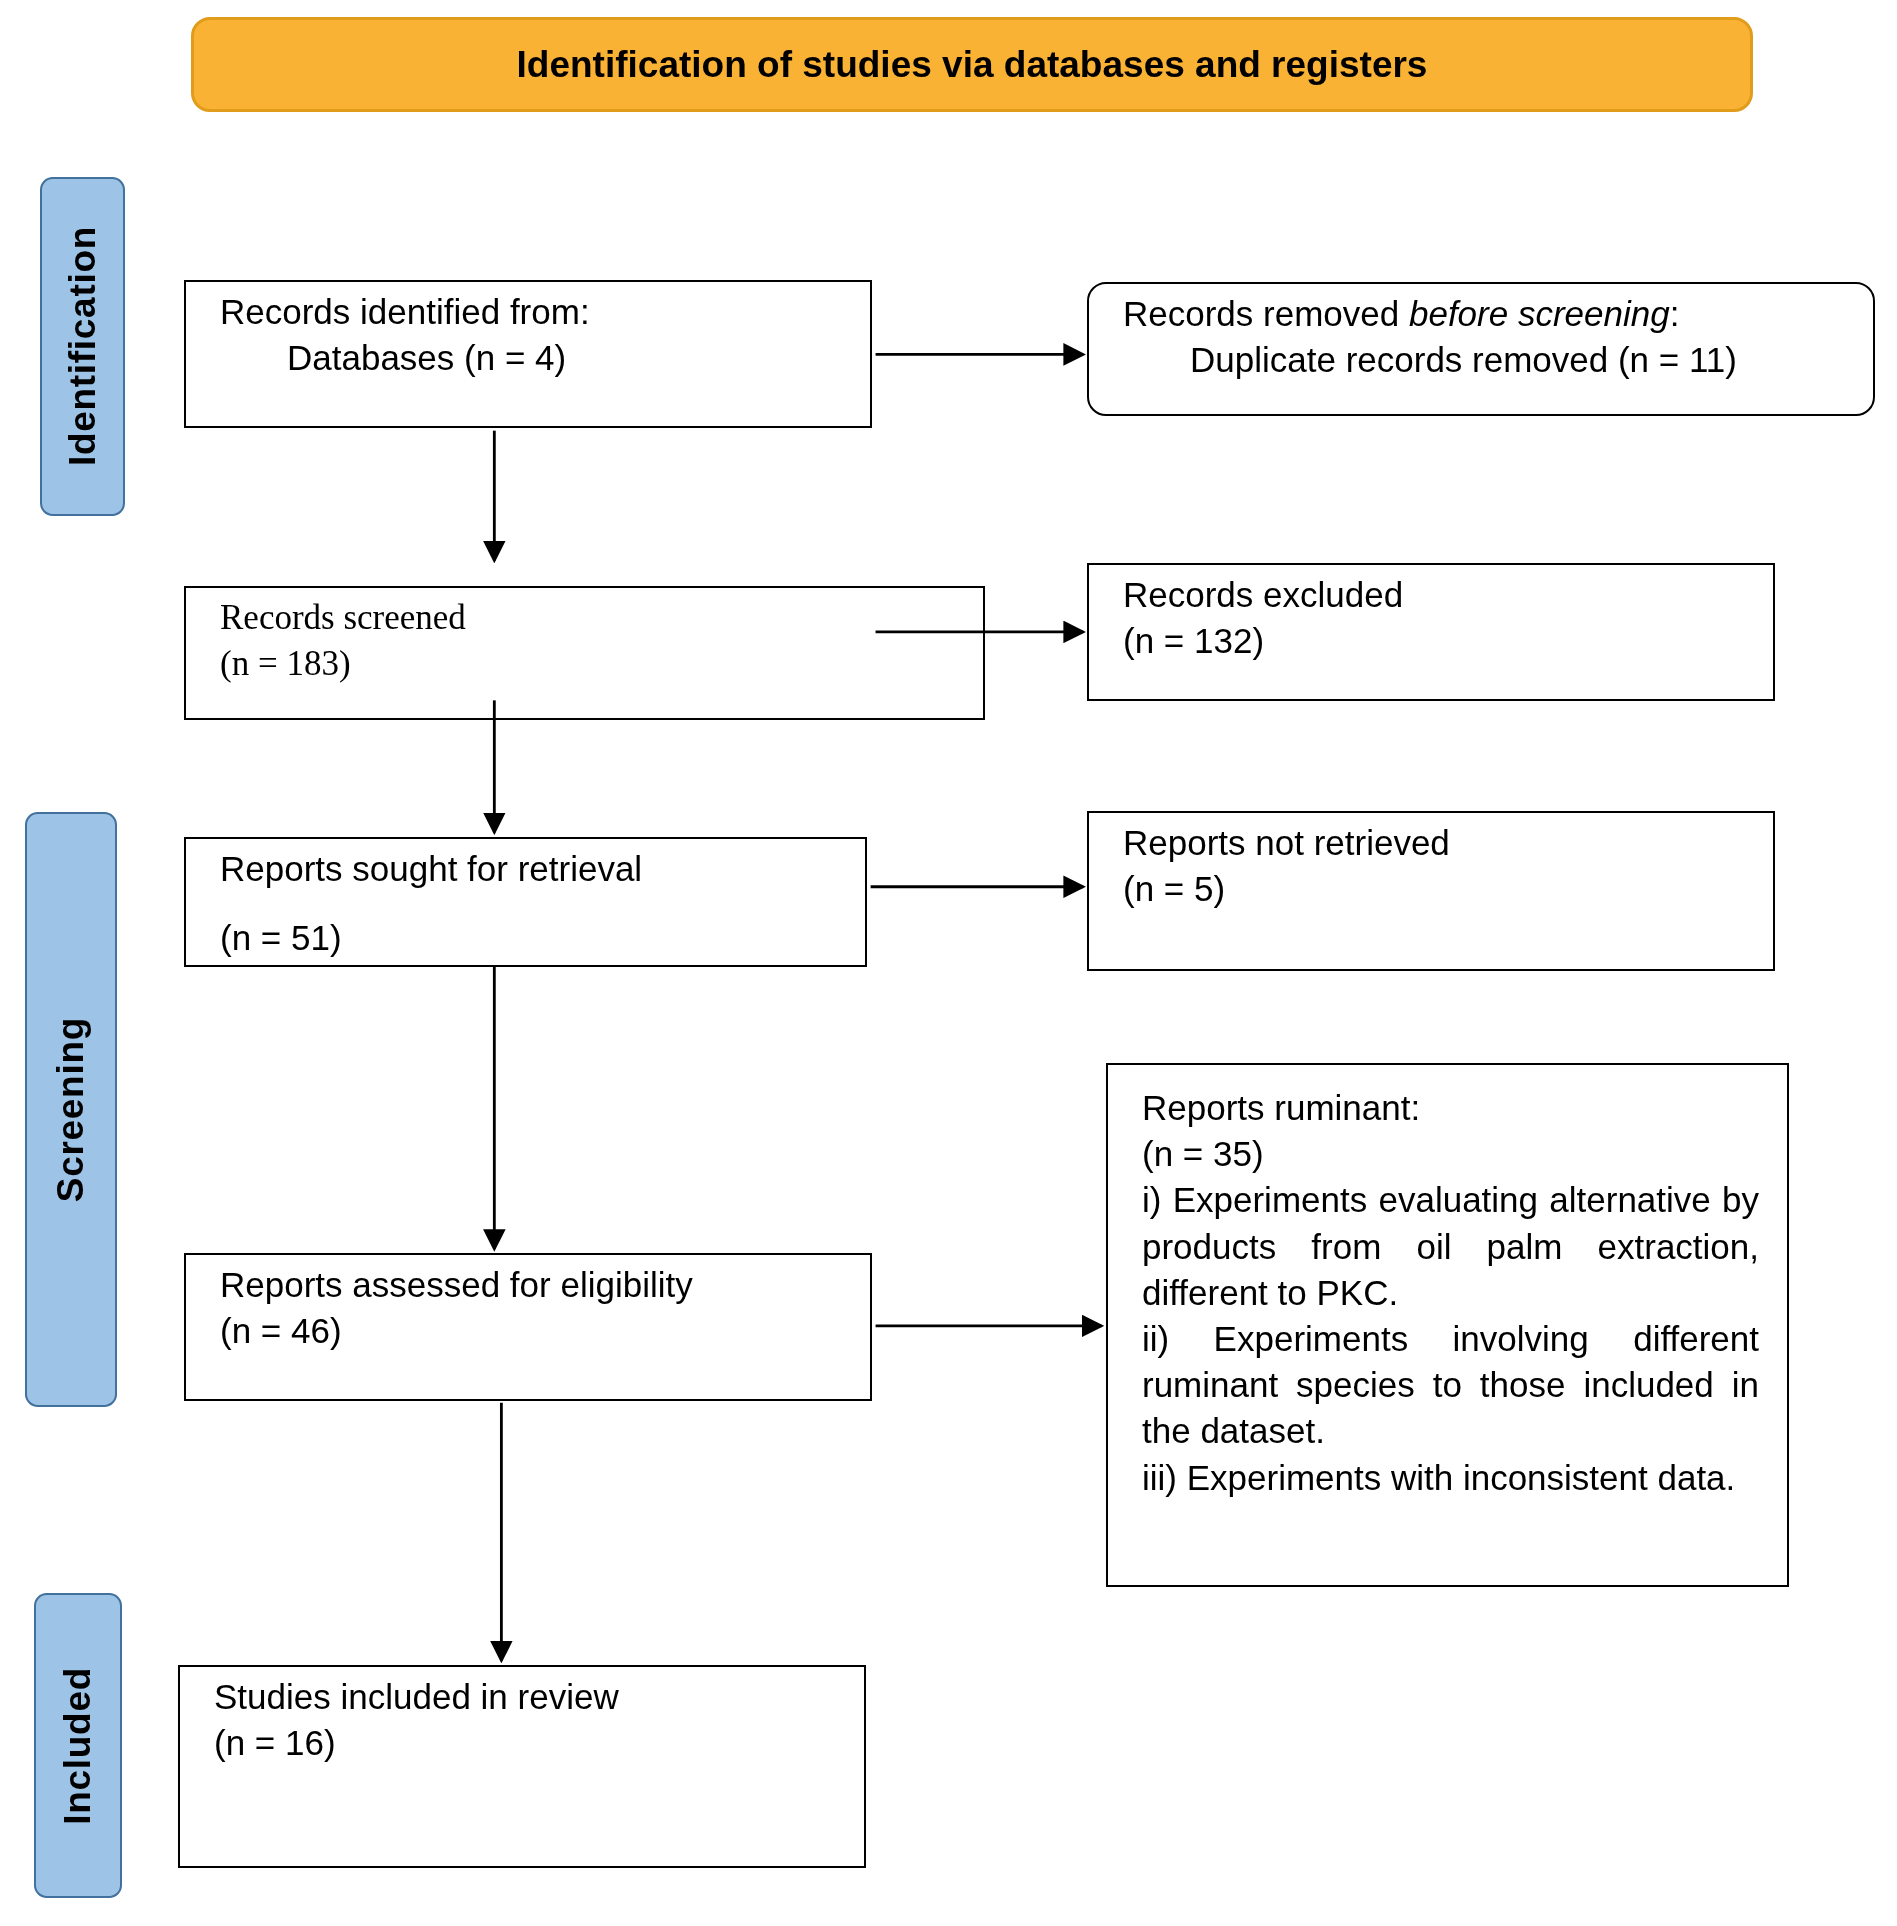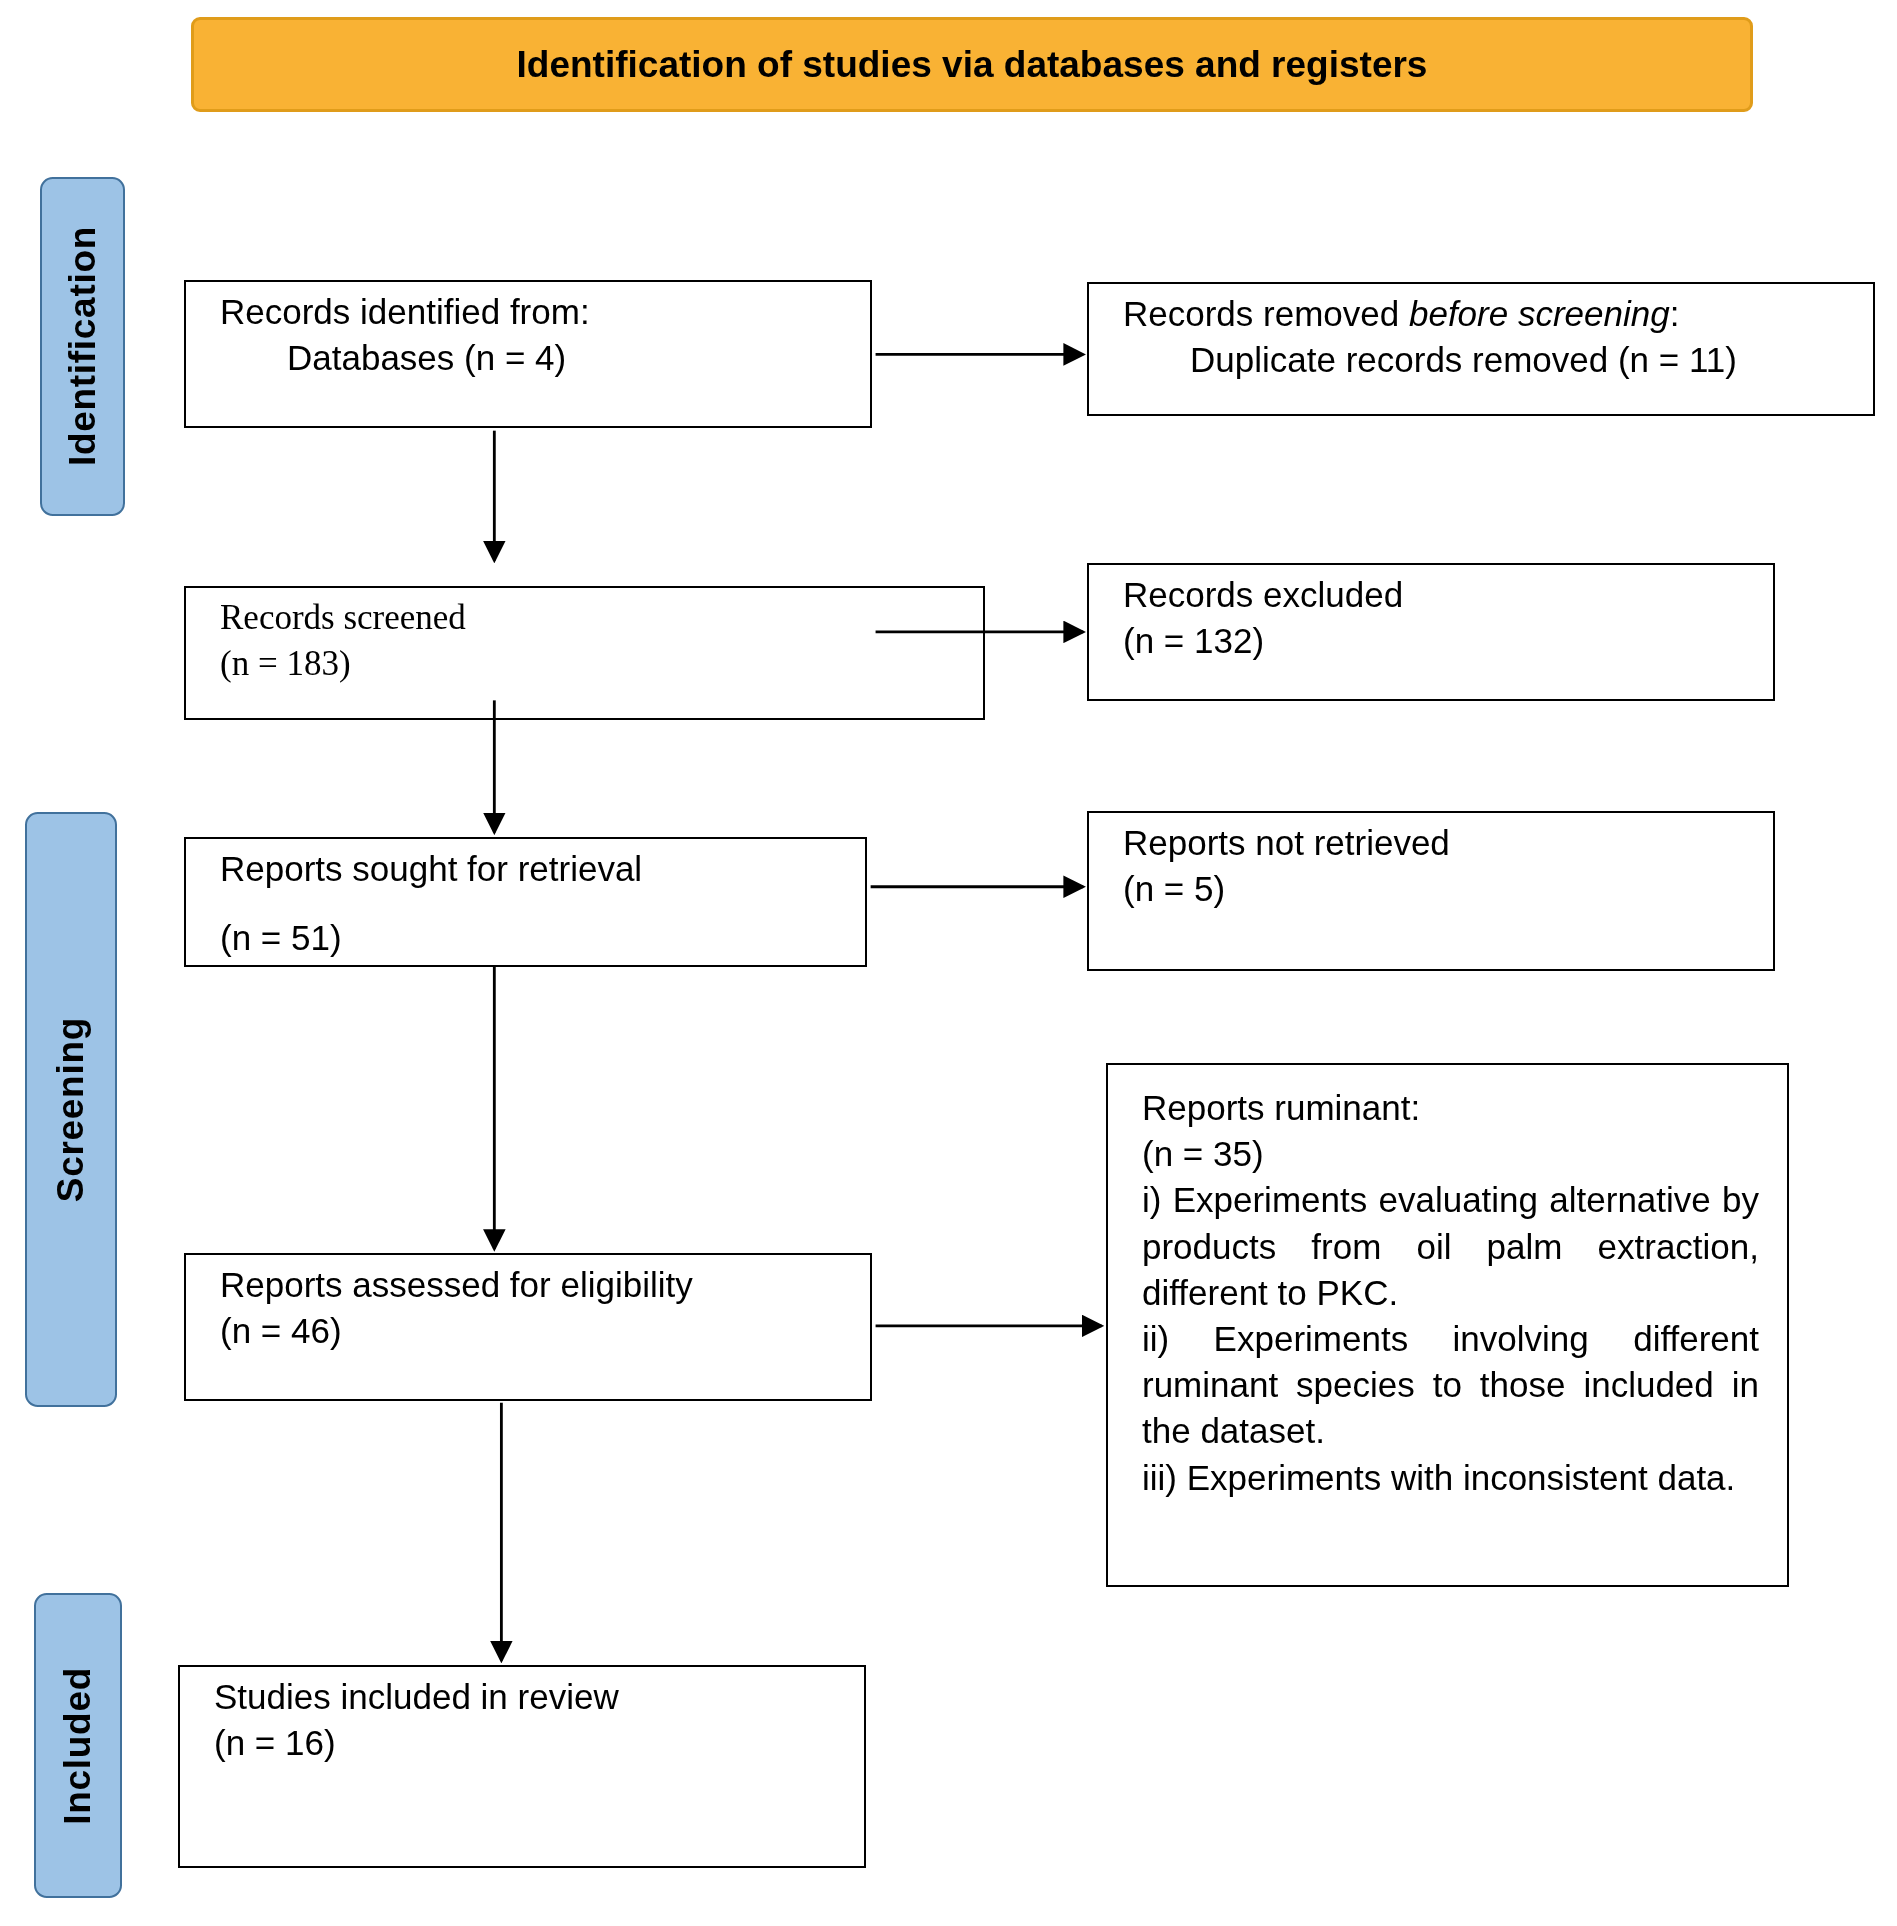--- a/index.html
+++ b/index.html
@@ -4,21 +4,21 @@
 <style>
   html,body{margin:0;padding:0;background:#fff;}
   #canvas{
     position:relative;width:1898px;height:1926px;background:#ffffff;
     font-family:"Liberation Sans",sans-serif;color:#000;
   }
   .banner{
     position:absolute;left:191px;top:17px;width:1562px;height:95px;
     background:var(--banner-fill,#F9B234);
     border:3.5px solid var(--banner-border,#E09C1A);
-    border-radius:9px;box-sizing:border-box;
+    border-radius:19px;box-sizing:border-box;
     display:flex;align-items:center;justify-content:center;
     font-weight:bold;font-size:37px;
   }
   .stage{
     position:absolute;box-sizing:border-box;
     background:var(--stage-fill,#9DC3E6);
     border:2.8px solid var(--stage-border,#41719C);
     border-radius:12.7px;
     display:flex;align-items:center;justify-content:center;
   }
@@ -36,21 +36,21 @@
     box-sizing:border-box;
     display:flex;flex-direction:column;justify-content:flex-start;
     padding:7px 28px 7px 34px;
     font-size:35px;line-height:1.32;
   }
   .fbox p{margin:0;}
   .indent{text-indent:67px;}
   .it{font-style:italic;}
 
   #box-records-identified{left:184px;top:280px;width:688px;height:148px;}
-  #box-records-removed{left:1087px;top:282px;width:788px;height:134px;}
+  #box-records-removed{left:1087px;top:282px;width:788px;height:134px;border-radius:19px;}
   #box-records-screened{left:184px;top:586px;width:801px;height:134px;font-family:Liberation Serif, serif;}
   #box-records-excluded{left:1087px;top:563px;width:688px;height:138px;}
   #box-reports-sought{left:184px;top:837px;width:683px;height:130px;gap:23px;}
   #box-reports-not-retrieved{left:1087px;top:811px;width:688px;height:160px;}
   #box-reports-assessed{left:184px;top:1253px;width:688px;height:148px;}
   #box-reports-excluded{
     left:1106px;top:1063px;width:683px;height:524px;
     justify-content:flex-start;padding-top:20px;
   }
   #box-reports-excluded p{text-align:justify;}

